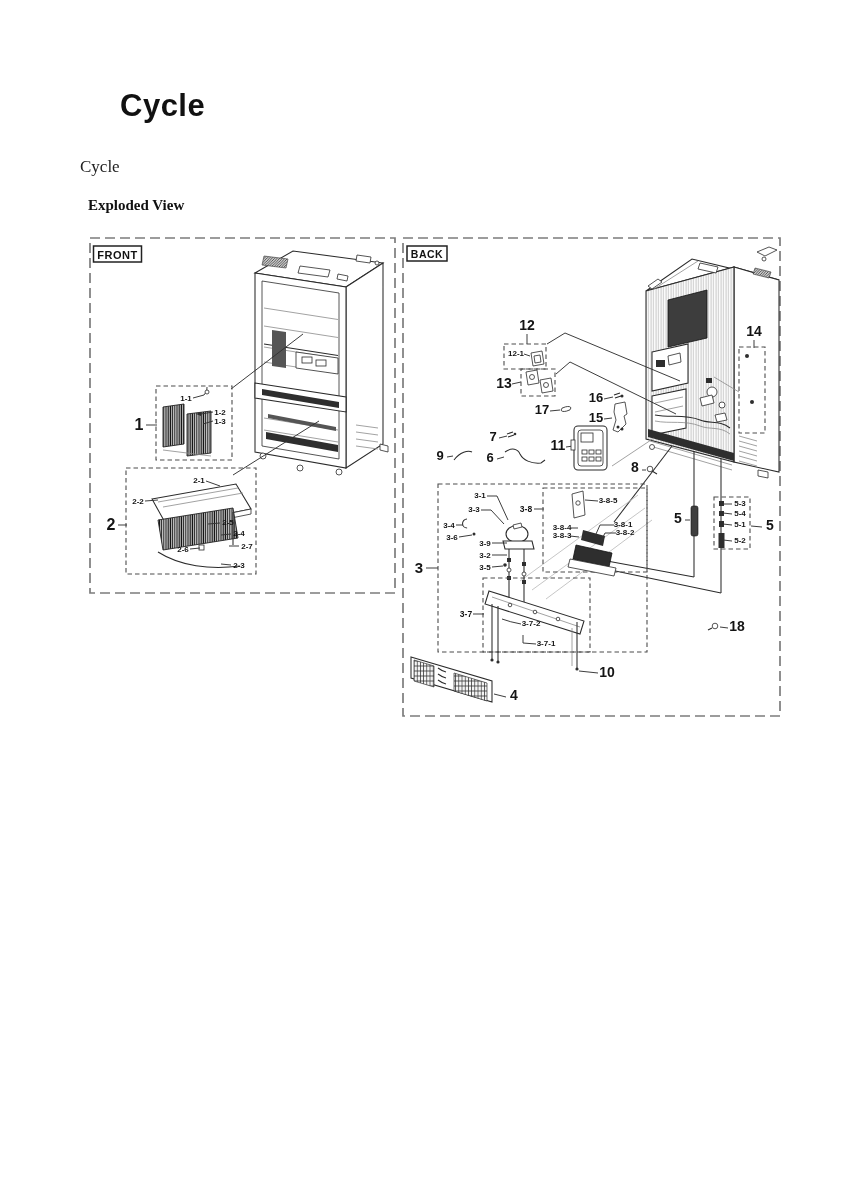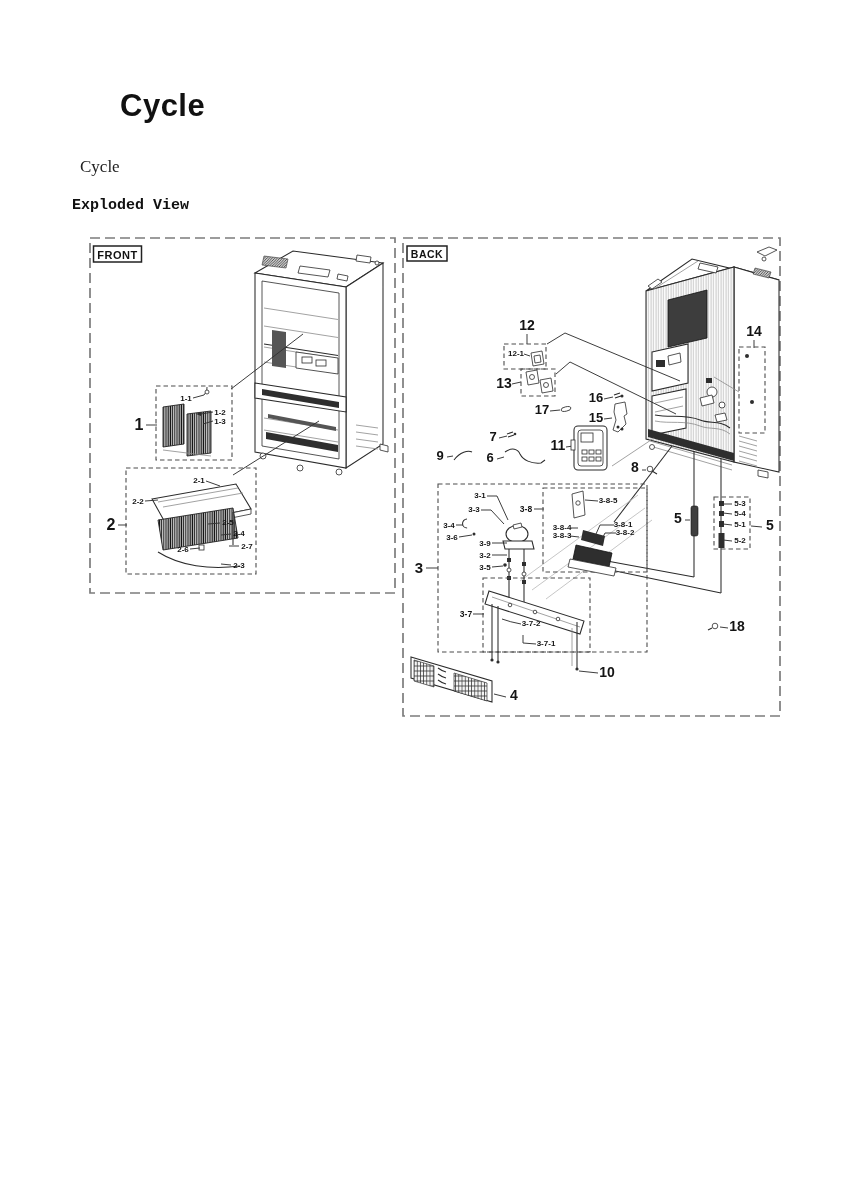--- a/index.html
+++ b/index.html
@@ -2,22 +2,22 @@
 <html><head>
 <meta charset="utf-8">
 <style>
   html,body{margin:0;padding:0;background:#fff;}
   .page{position:relative;width:849px;height:844px;background:#fff;overflow:hidden;
         font-family:"Liberation Sans",sans-serif;color:#111;}
   .title{position:absolute;left:120px;top:88px;font-size:31px;font-weight:bold;
          letter-spacing:.5px;font-family:"Liberation Sans",sans-serif;}
   .subtitle{position:absolute;left:80px;top:157px;font-size:17px;
             font-family:"Liberation Serif",serif;color:#222;}
-  .section-heading{position:absolute;left:72px;top:197px;font-size:15px;font-weight:bold;
-            font-family:Liberation Mono, monospace;text-align:right;}
+  .section-heading{position:absolute;left:88px;top:197px;font-size:15px;font-weight:bold;
+            font-family:Liberation Serif, serif;text-align:right;}
   svg{position:absolute;left:0;top:0;}
   
   .d1{fill:none;stroke:#7c7c7c;stroke-width:1.7;stroke-dasharray:10 5;}
   .d2{fill:none;stroke:#4d4d4d;stroke-width:1.1;stroke-dasharray:4.5 3;}
   .ln{stroke:#2b2b2b;stroke-width:1.05;fill:none;}
   .lt{stroke:#8a8a8a;stroke-width:.8;fill:none;}
   .gh{stroke:#b7b7b7;stroke-width:.8;fill:none;}
   .ld{stroke:#333;stroke-width:.95;fill:none;}
   .fw{fill:#fff;stroke:#2b2b2b;stroke-width:1.05;}
   .fwt{fill:#fff;stroke:#2b2b2b;stroke-width:.8;}

